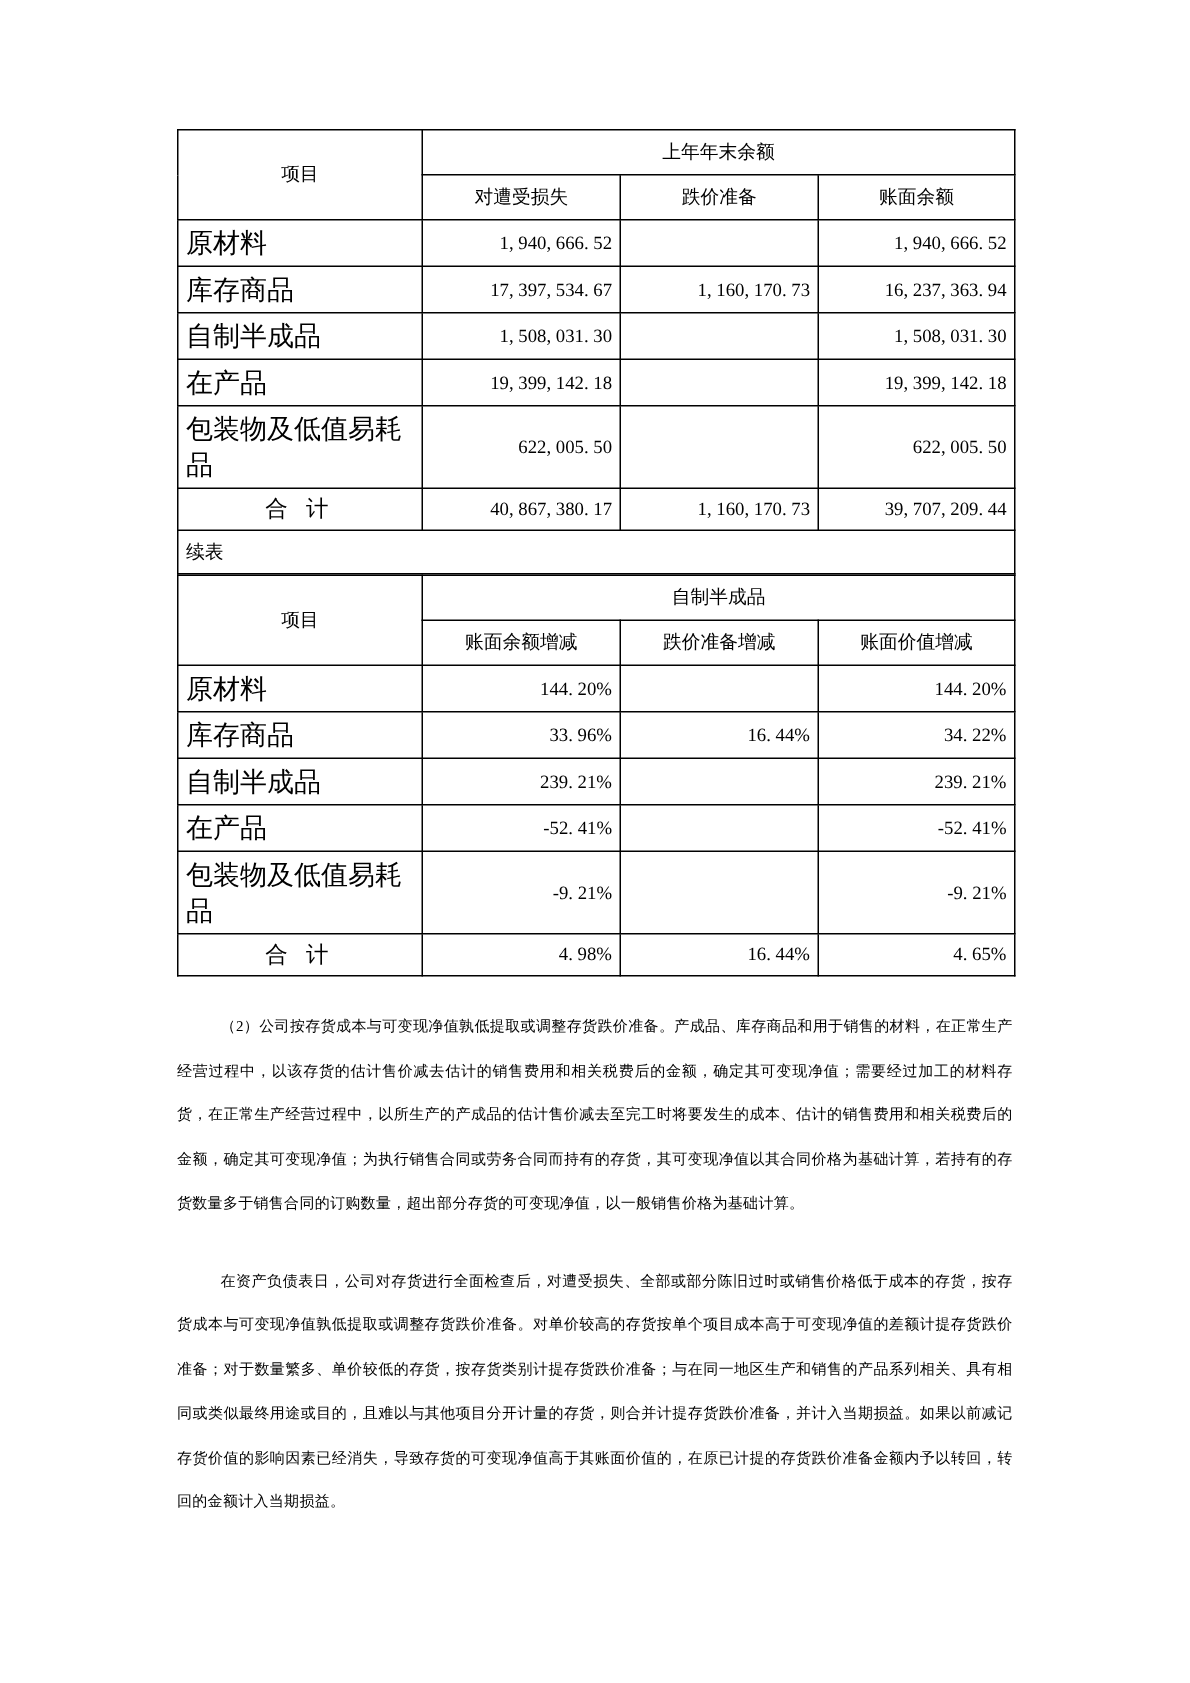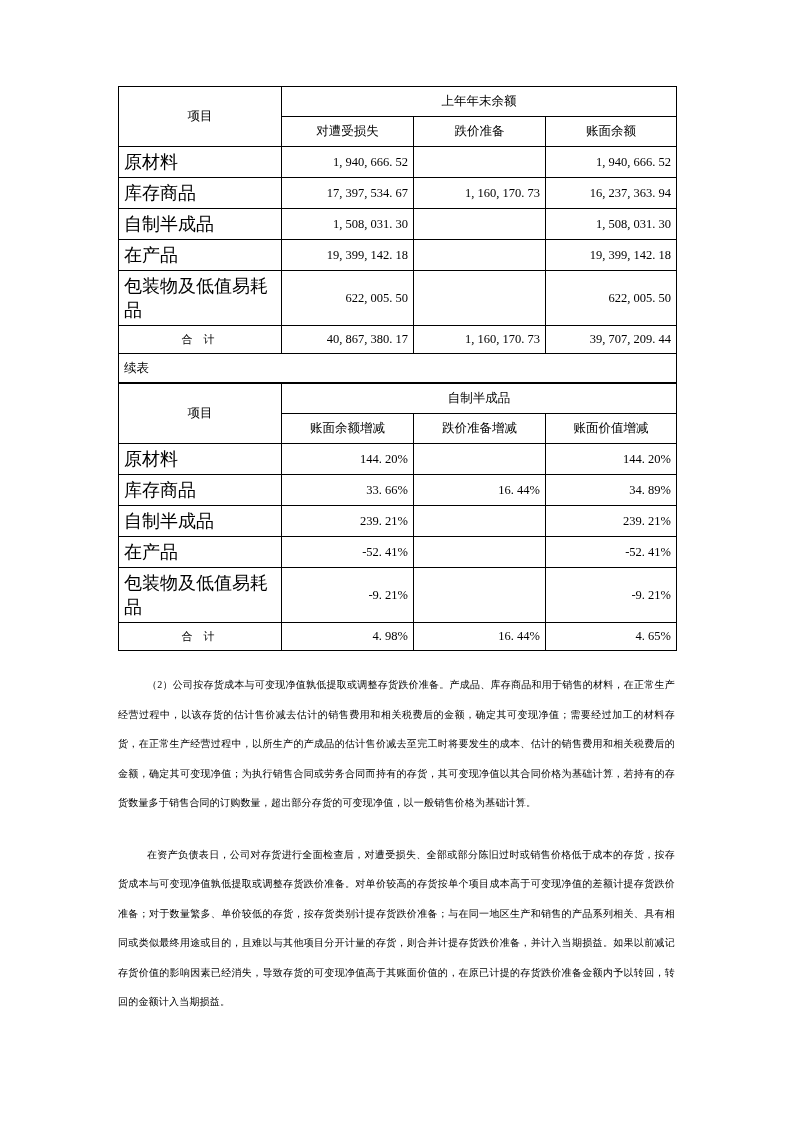--- a/index.html
+++ b/index.html
@@ -53,21 +53,21 @@
     text-align: right;
     padding-right: 8px;
     font-family: "Liberation Serif", "DejaVu Serif", serif;
     font-size: 12.5px;
   }
   .total-label {
     text-align: center;
     font-weight: bold;
     font-family: "Liberation Sans", "DejaVu Sans", sans-serif;
     letter-spacing: 4px;
-    font-size: 11px;
+    font-size: 15px;
   }
   .col-item  { width: 163px; }
   .col-a     { width: 132px; }
   .col-b     { width: 132px; }
   .col-c     { width: 131px; }
 
   .rowtall td { height: 21px; }
   .hdr-row td { height: 23px; }
 
   .continued-row td {
@@ -178,23 +178,23 @@
       </tr>
 
       <tr class="rowtall">
         <td class="item-label">原材料</td>
         <td class="num">144. 20%</td>
         <td class="num"></td>
         <td class="num">144. 20%</td>
       </tr>
       <tr class="rowtall">
         <td class="item-label">库存商品</td>
-        <td class="num">33. 66%</td>
+        <td class="num">33. 96%</td>
         <td class="num">16. 44%</td>
-        <td class="num">34. 89%</td>
+        <td class="num">34. 22%</td>
       </tr>
       <tr class="rowtall">
         <td class="item-label">自制半成品</td>
         <td class="num">239. 21%</td>
         <td class="num"></td>
         <td class="num">239. 21%</td>
       </tr>
       <tr class="rowtall">
         <td class="item-label">在产品</td>
         <td class="num">-52. 41%</td>

